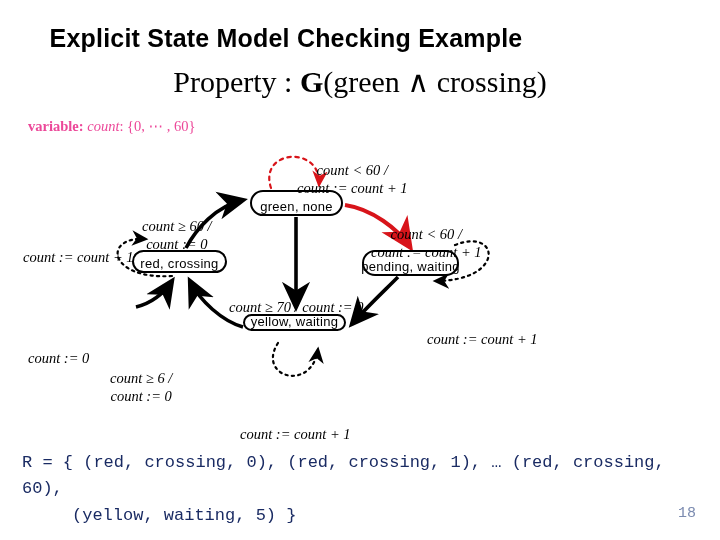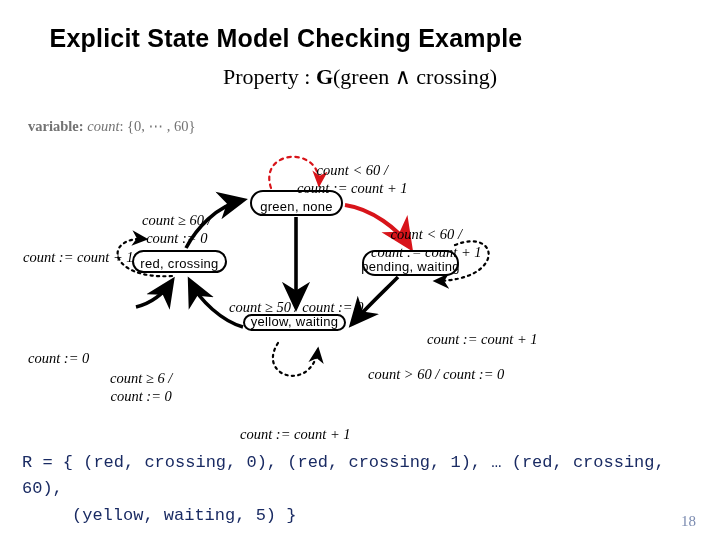--- a/index.html
+++ b/index.html
@@ -27,21 +27,21 @@
     color: #000000;
     letter-spacing: 0.2px;
   }
   #property {
     position: absolute;
     left: 0;
     top: 64px;
     width: 720px;
     text-align: center;
     font-family: "Liberation Serif", serif;
-    font-size: 22px;
+    font-size: 30px;
     color: #000000;
   }
   #property .blk {
     font-weight: bold;
   }
   #property .ital {
     font-style: normal;
   }
   
   #diagram {
@@ -83,21 +83,21 @@
   }
   .mathlabel.ctr {
     text-align: center;
   }
   #varline {
     position: absolute;
     left: 28px;
     top: 118px;
     font-family: "Liberation Serif", serif;
     font-size: 14.5px;
-    color: #737373;
+    color: #ec4899;
     white-space: nowrap;
   }
   #varline .b {
     font-weight: bold;
     font-style: normal;
   }
   #varline .i {
     font-style: italic;
   }
   
@@ -111,22 +111,22 @@
     color: #1a2b63;
     line-height: 1.55;
     margin-top: 26px;
   }
   #rblock .l2, #rblock .l3 {
     margin-left: 50px;
   }
   #pagenum {
     position: absolute;
     right: 24px;
-    bottom: 10px;
-    font-family: Liberation Serif, serif;
+    bottom: 18px;
+    font-family: Liberation Mono, monospace;
     font-size: 15px;
     color: #7b8bb0;
   }
 </style>
 </head>
 <body>
 
 <div id="slide">
 
   <div id="title">Explicit State Model Checking Example</div>
@@ -214,45 +214,42 @@
 
     <div class="node" style="left:362px; top:145px; width:97px; height:26px;">
       <span>pending, waiting</span>
     </div>
 
     <div class="mathlabel ctr" style="left:297px; top:8px;">
       <div>count &lt; 60 /</div>
       <div>count := count + 1</div>
     </div>
 
-    <div class="mathlabel ctr" style="left:142px; top:58px;">
+    <div class="mathlabel ctr" style="left:142px; top:64px;">
       <div>count ≥ 60 /</div>
       <div>count := 0</div>
     </div>
 
     <div class="mathlabel" style="left:23px; top:95px;">
       <div>count := count + 1</div>
     </div>
 
     <div class="mathlabel ctr" style="left:371px; top:72px;">
       <div>count &lt; 60 /</div>
       <div>count := count + 1</div>
     </div>
 
     <div class="mathlabel" style="left:229px; top:145px;">
-      <div>count ≥ 50 / count := 0</div>
+      <div>count ≥ 70 / count := 0</div>
     </div>
 
     <div class="mathlabel" style="left:427px; top:177px;">
       <div>count := count + 1</div>
     </div>
 
-    <div class="mathlabel" style="left:368px; top:212px;">
-      <div>count &gt; 60 / count := 0</div>
-    </div>
 
     <div class="mathlabel" style="left:28px; top:196px;">
       <div>count := 0</div>
     </div>
 
     <div class="mathlabel ctr" style="left:110px; top:216px;">
       <div>count ≥ 6 /</div>
       <div>count := 0</div>
     </div>
 

